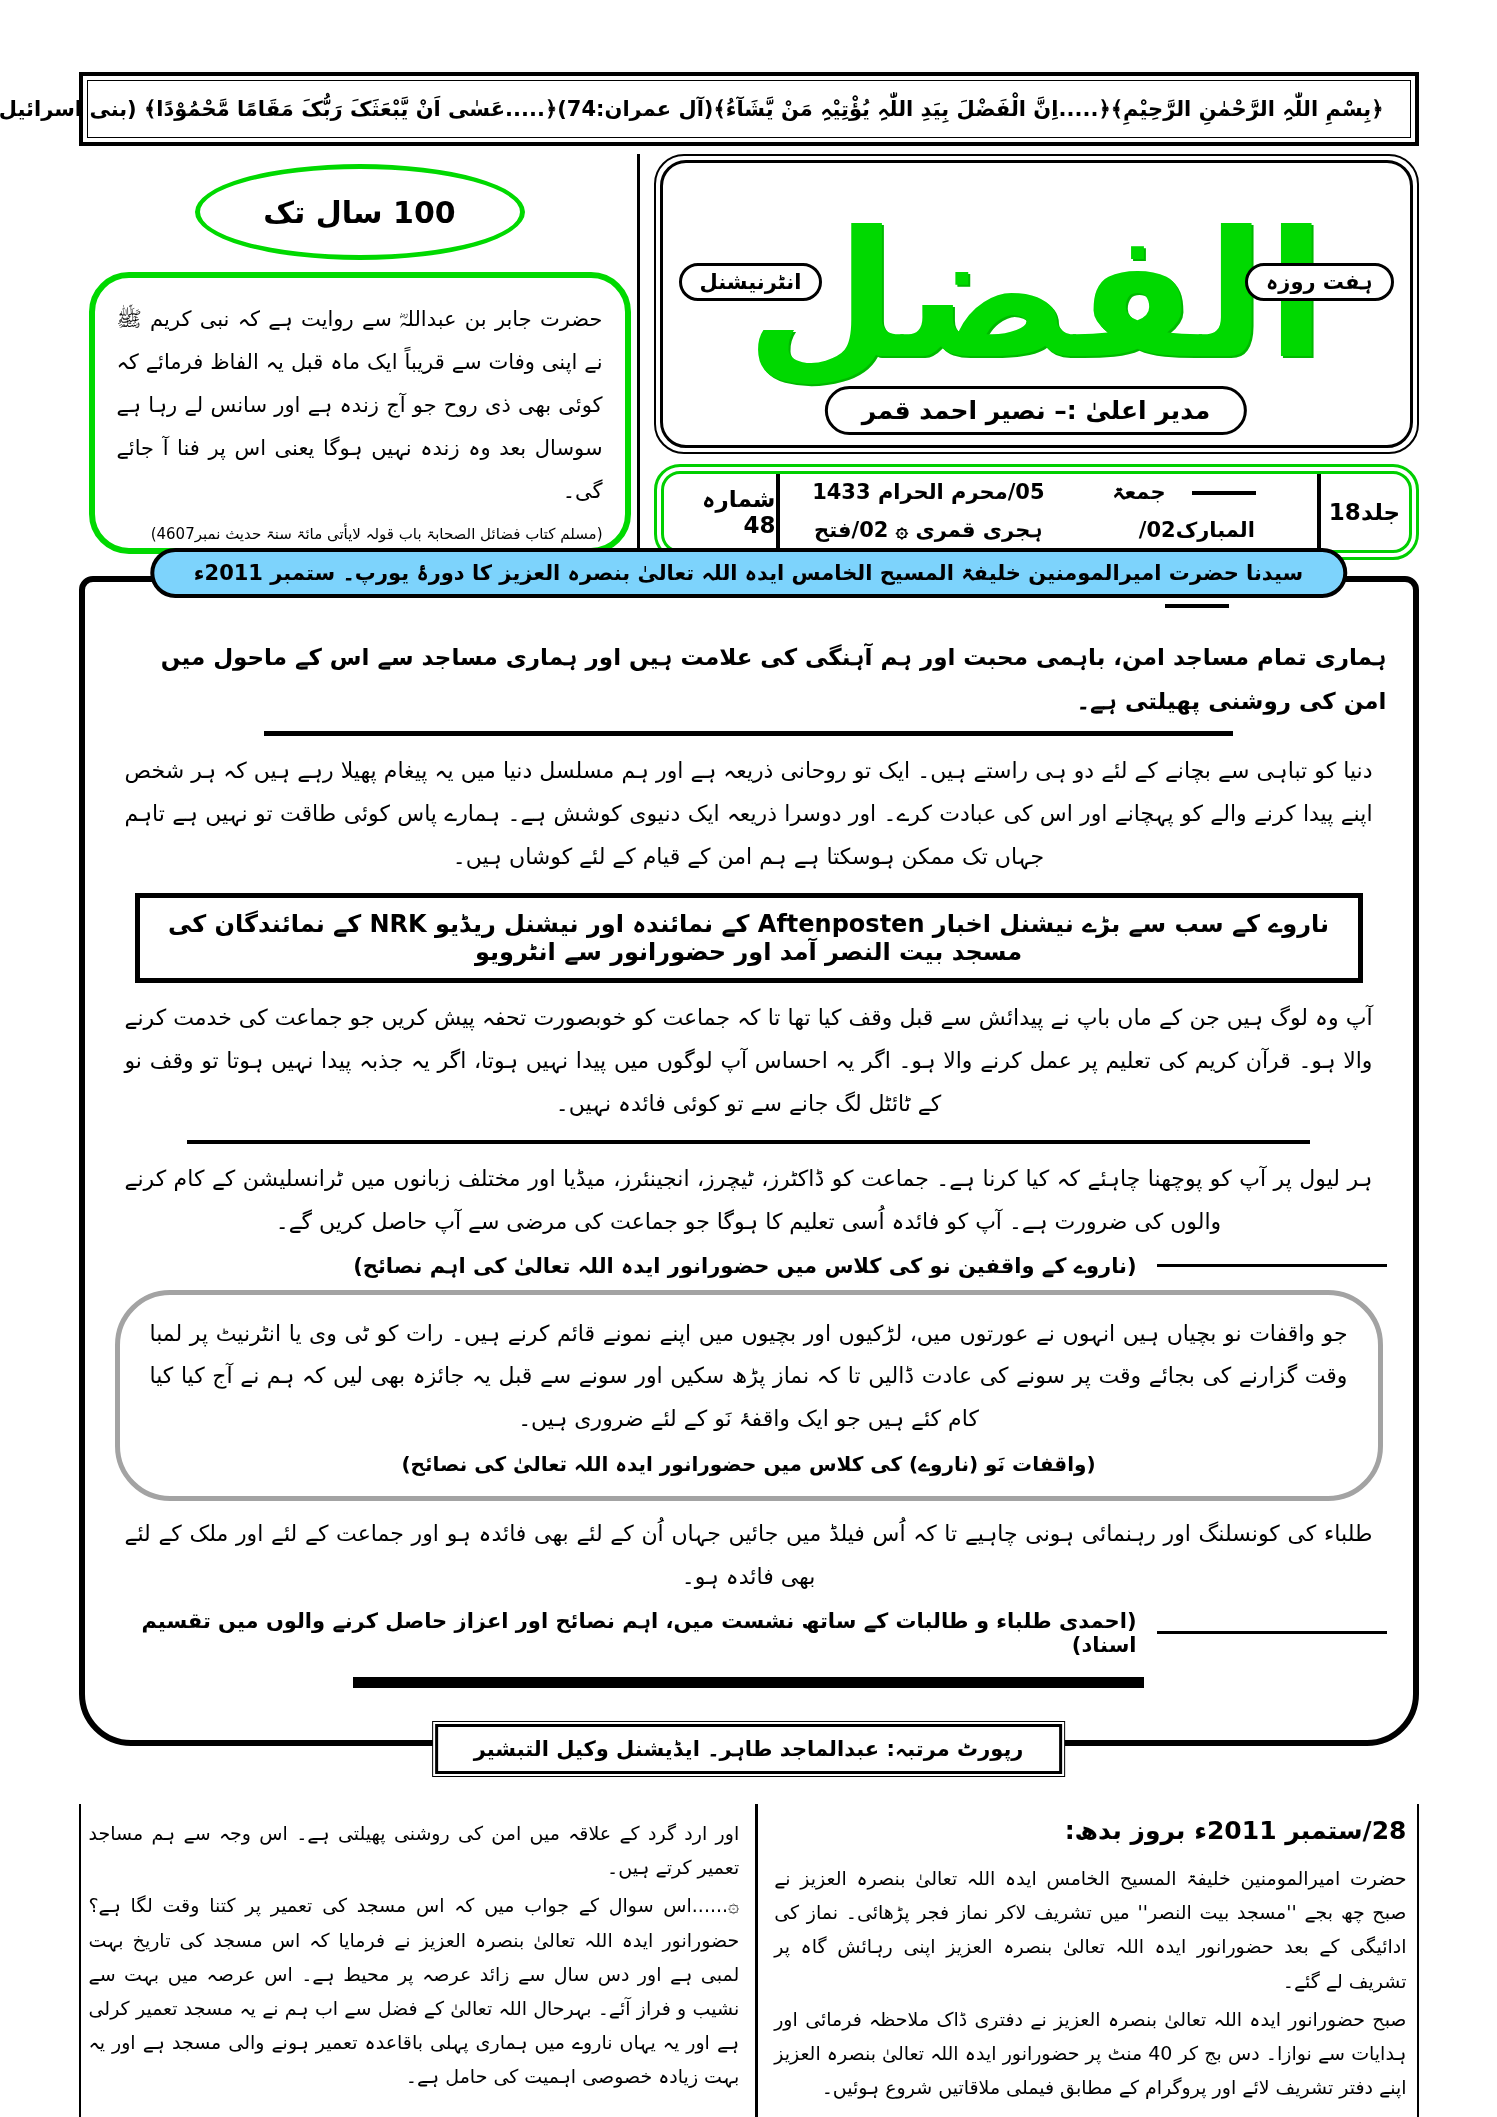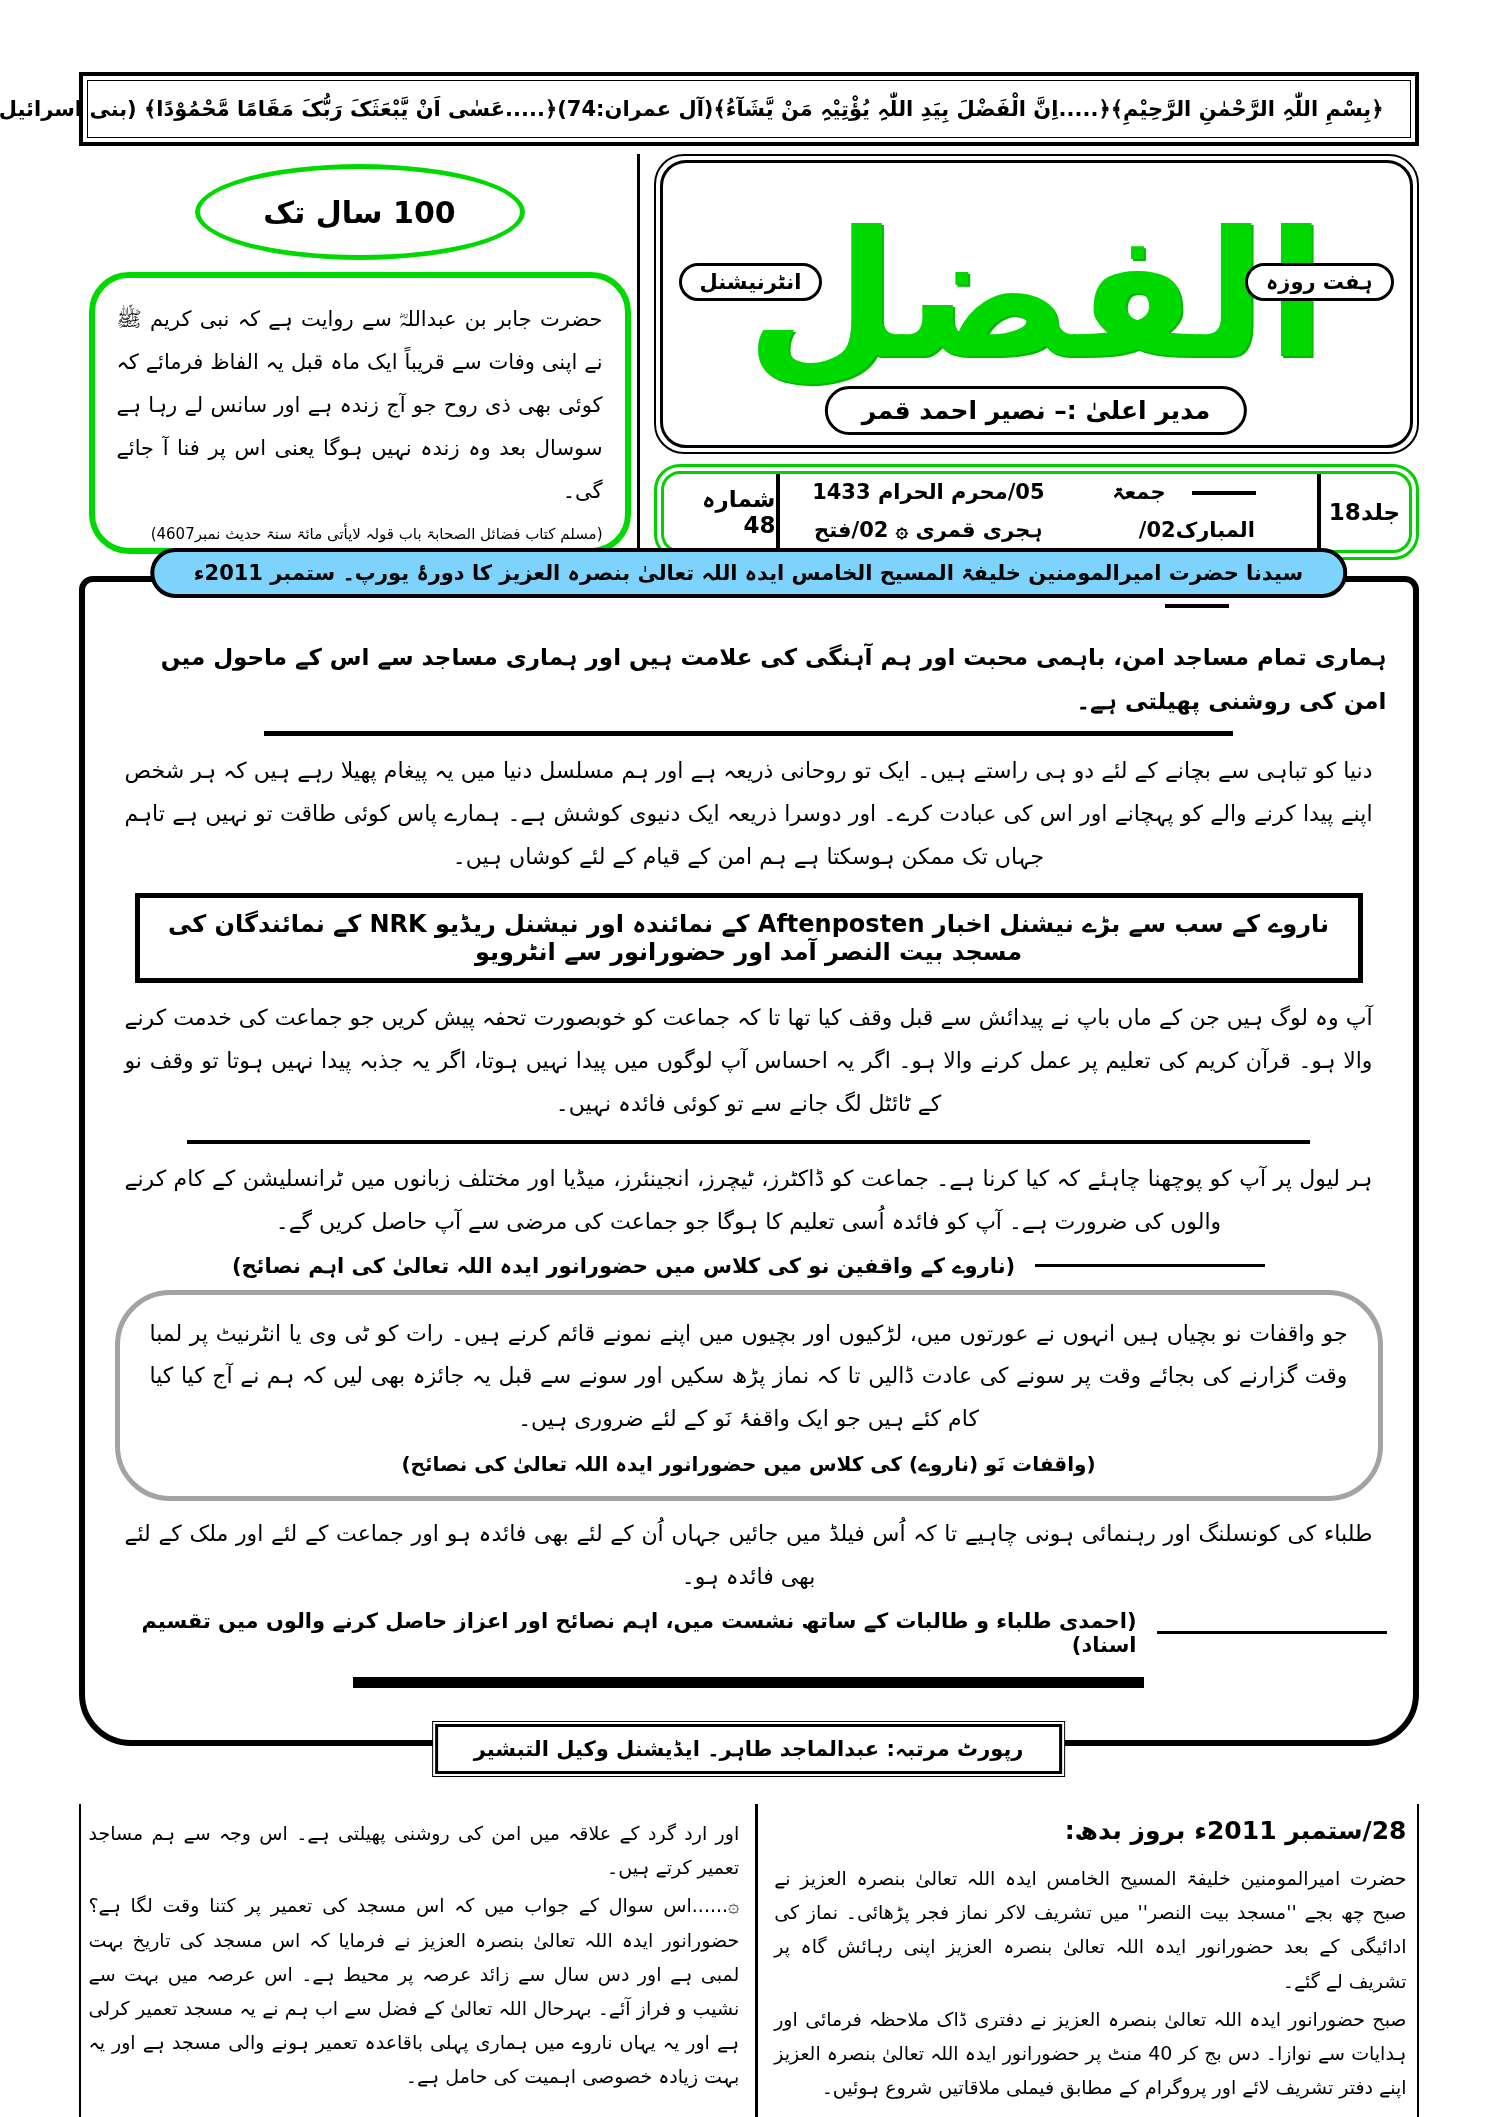--- a/index.html
+++ b/index.html
@@ -44,21 +44,21 @@
   
   .main-box{margin-top:16px;border:6px solid #000;border-radius:14px 14px 52px 52px;position:relative;
     padding:34px 26px 44px}
   .banner-pill{position:absolute;top:-34px;left:50%;transform:translateX(-50%);border:4px solid #000;
     border-radius:999px;background:#7dd3fc;padding:9px 40px;font-size:21px;font-weight:bold;white-space:nowrap}
   .headline{font-size:23px;font-weight:bold;text-align:right;margin-top:20px;line-height:1.9}
   .hl-underline{height:5px;background:#000;width:76%;margin:8px auto 14px}
   .para{font-size:22px;line-height:1.95;text-align:justify;text-align-last:center;padding:0 6px;margin:6px 8px}
   .box-headline{border:5px solid #000;margin:14px 24px;padding:12px 16px;font-size:24px;font-weight:bold;text-align:center}
   .divider{height:4px;background:#000;width:88%;margin:14px auto}
-  .attrib{display:flex;align-items:center;justify-content:center;gap:20px;font-size:21px;font-weight:bold;margin:10px 0}
+  .attrib{display:flex;align-items:center;justify-content:flex-start;gap:20px;font-size:21px;font-weight:bold;margin:10px 0}
   .attrib .line{width:230px;height:3px;background:#000;flex:none}
   .quote-box{border:5px solid #a3a3a3;border-radius:55px;margin:12px 4px;padding:18px 30px 12px;
     font-size:22px;line-height:1.95;text-align:justify;text-align-last:center}
   .quote-attrib{text-align:center;font-weight:bold;font-size:20px;margin-top:4px}
   .black-bar{height:11px;background:#000;width:62%;margin:20px auto 8px}
   .report-title{text-align:center;font-size:26px;font-weight:bold;margin:4px 0 10px}
   .report-box{position:absolute;bottom:-34px;left:50%;transform:translateX(-50%);border:3px solid #000;
     background:#fff;padding:10px 36px;font-size:21px;font-weight:bold;white-space:nowrap;box-shadow:0 0 0 2px #fff,0 0 0 3px #000}
 
   

